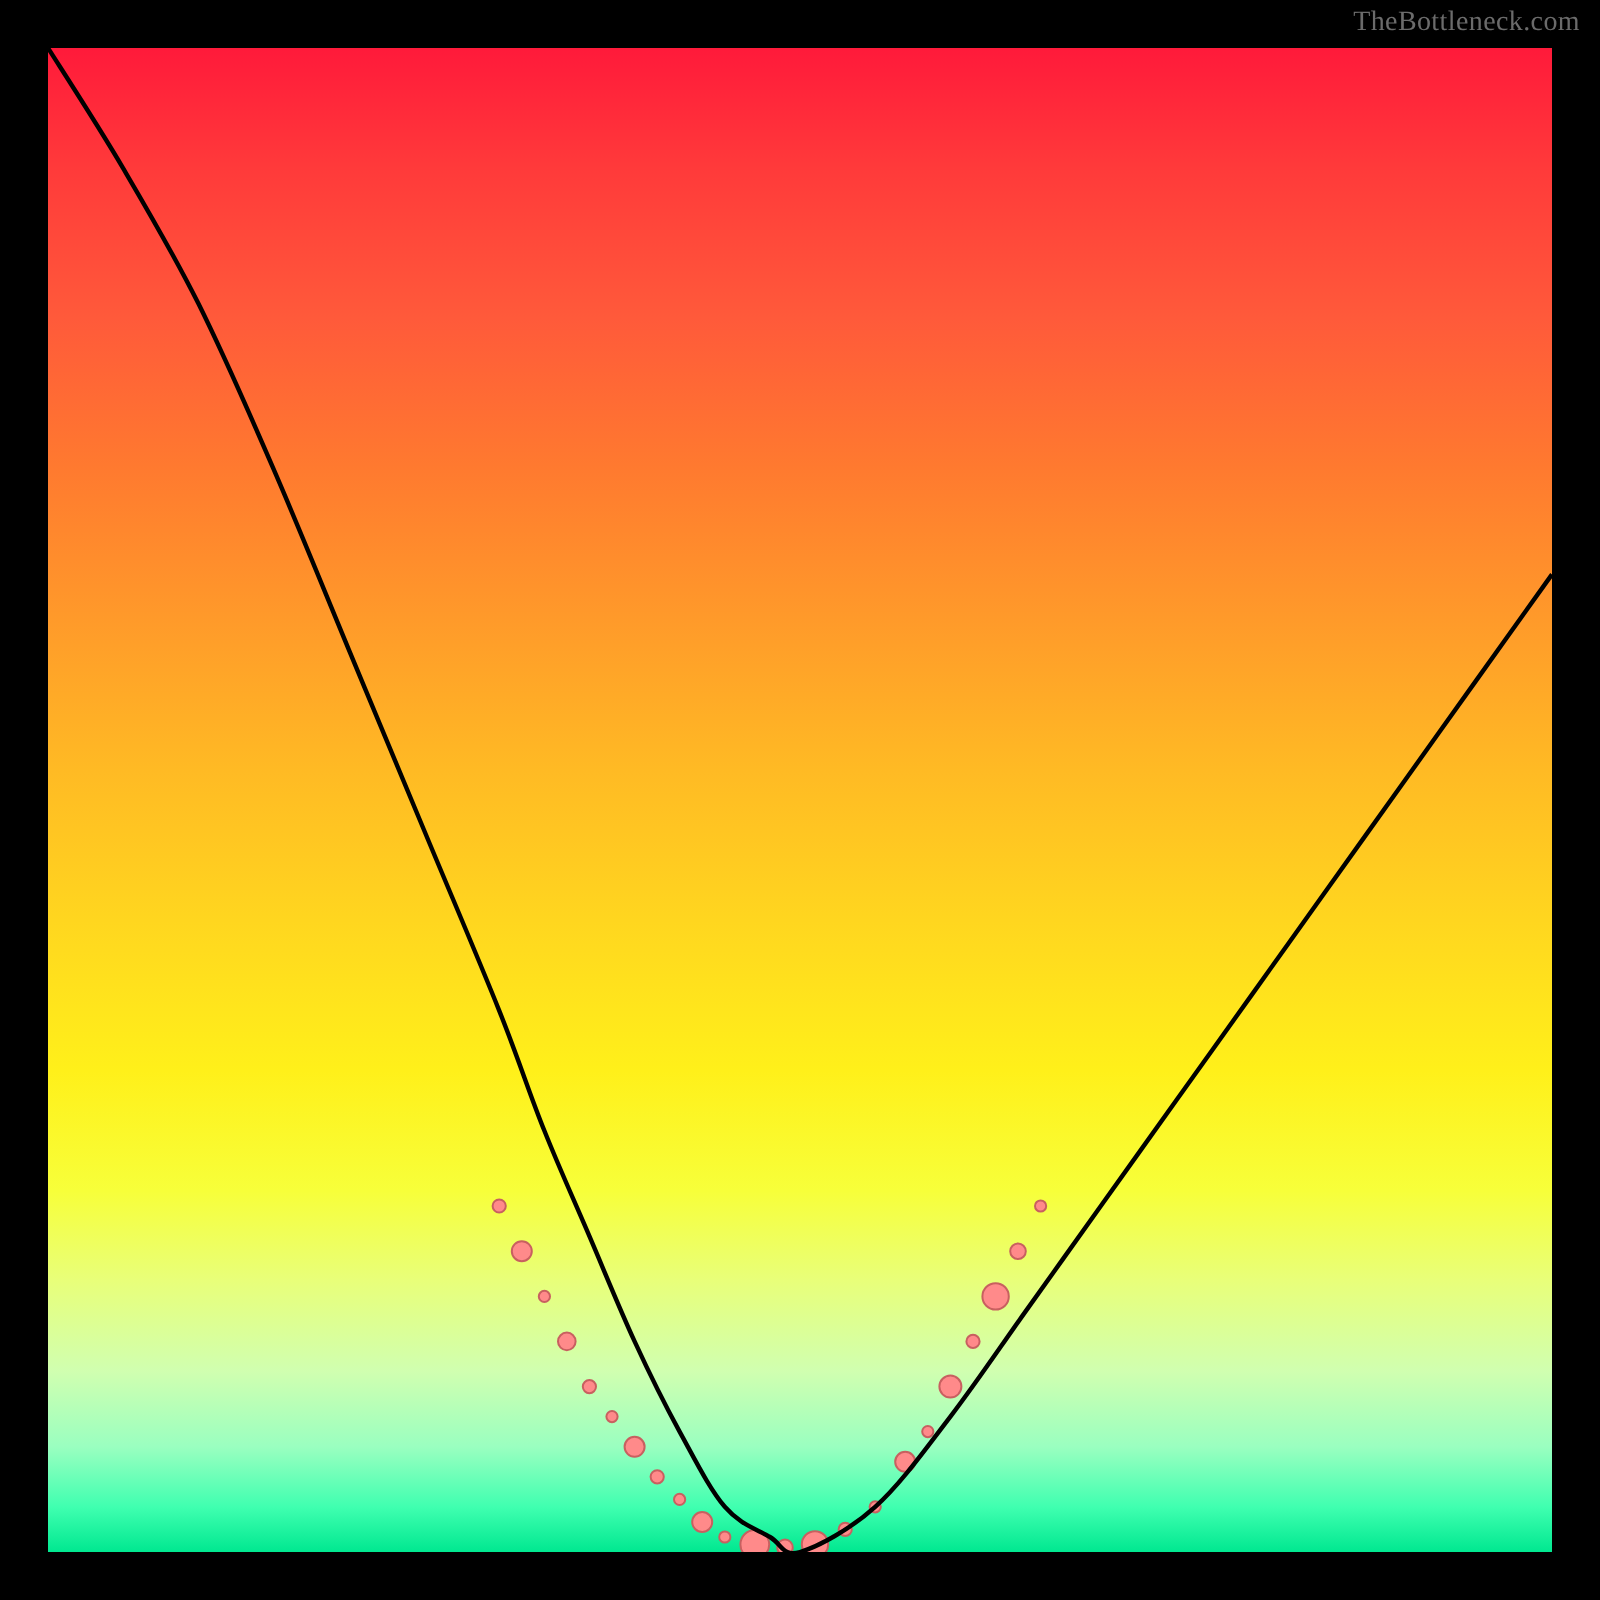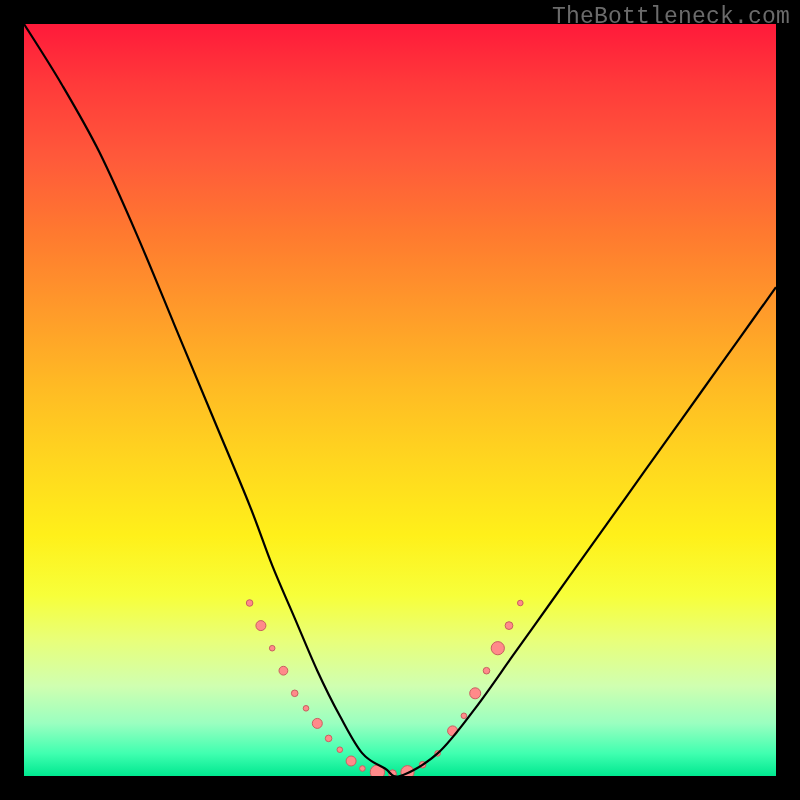--- a/index.html
+++ b/index.html
@@ -36,22 +36,22 @@
       #d0ffb0 88%,
       #9affc0 93%,
       #40ffb0 97%,
       #00e890 100%
     );
   }
   .watermark {
     position: absolute;
     top: 4px;
     right: 10px;
-    font-family: Liberation Mono, monospace;
-    font-size: 23px;
+    font-family: Liberation Serif, serif;
+    font-size: 14px;
     color: #6b6b6b;
     letter-spacing: 0.2px;
     user-select: none;
   }
   svg.curve {
     position: absolute;
     left: 0;
     top: 0;
     width: 752px;
     height: 752px;

